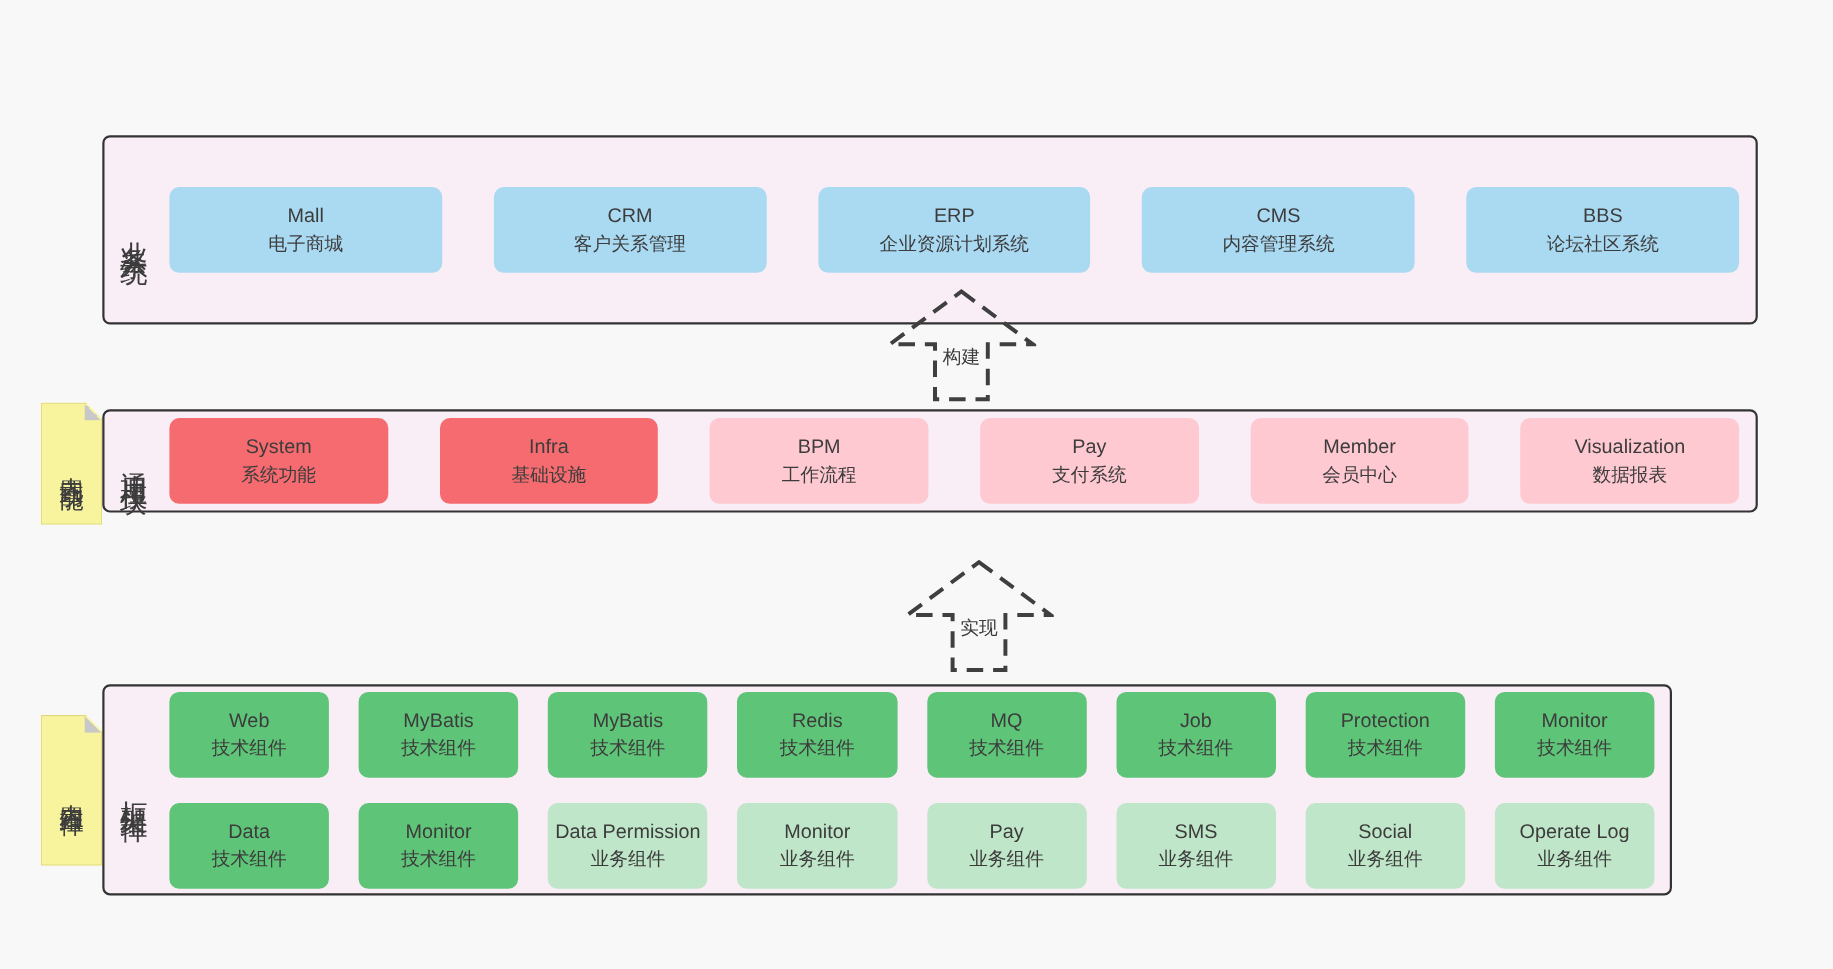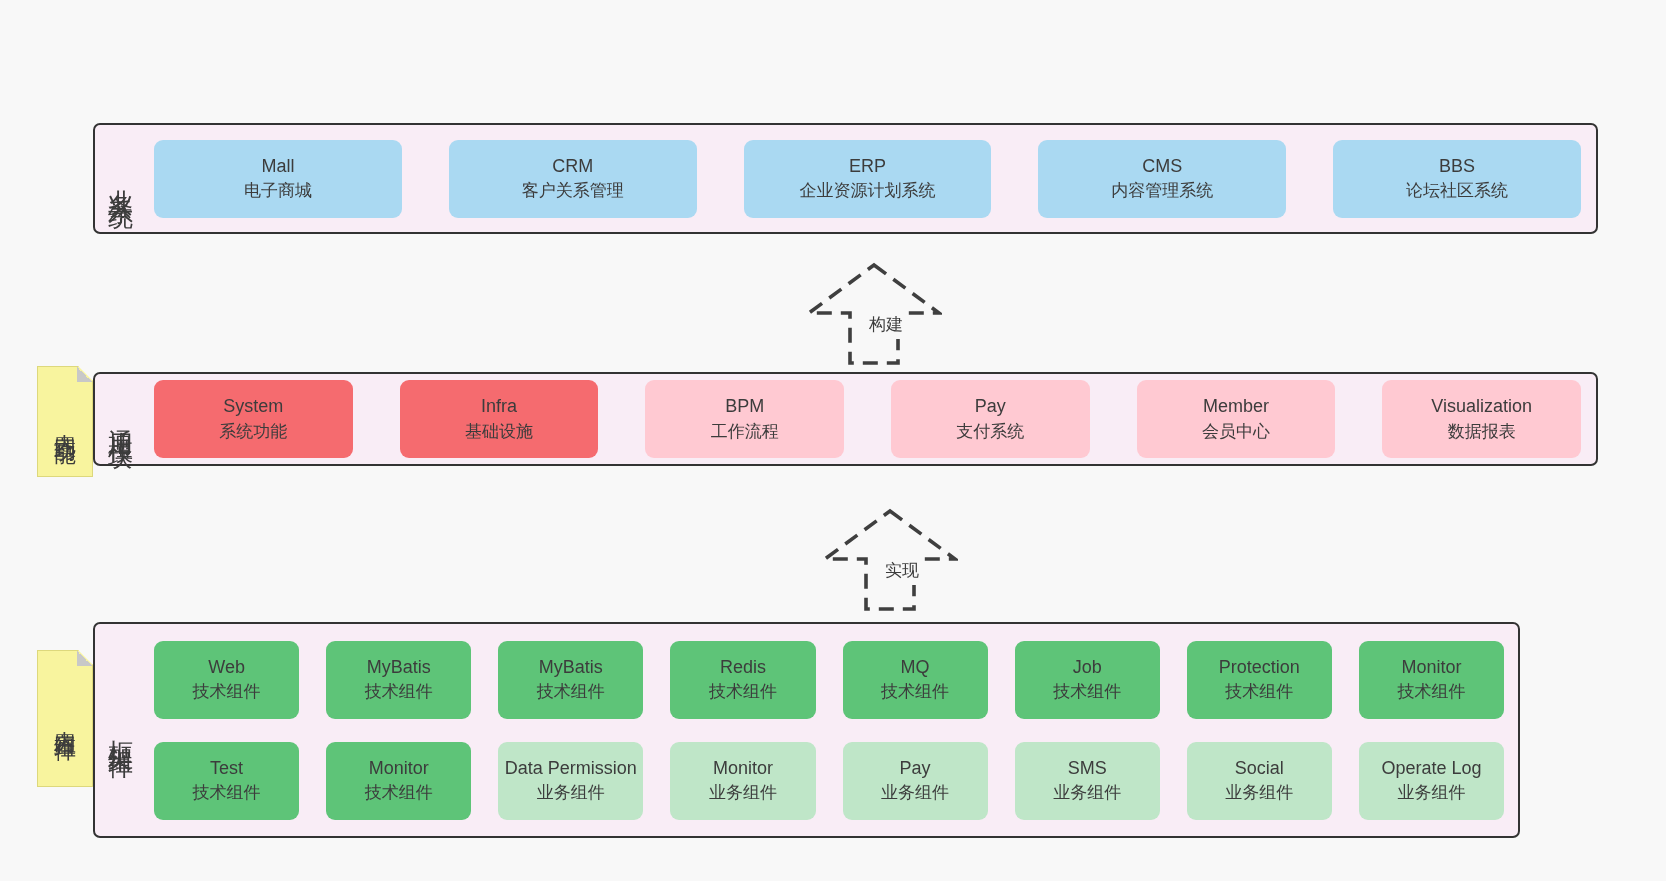--- a/index.html
+++ b/index.html
@@ -14,23 +14,23 @@
     position:relative;width:1666px;height:881px;overflow:hidden;
     background:var(--page-bg);color:var(--text);
     font-family:"Liberation Sans",sans-serif;
   }
   
   .band{
     position:absolute;left:93px;width:1505px;box-sizing:border-box;
     background:var(--band-bg);border:2px solid var(--band-border);
     border-radius:7px;display:flex;align-items:center;
   }
-  .band-business{top:123px;height:111px;}
+  .band-business{top:123px;height:172px;}
   .band-modules{top:372px;height:94px;}
-  .band-components{top:622px;height:216px;width:1427px;}
+  .band-components{top:622px;height:192px;width:1427px;}
   .band-label{
     writing-mode:vertical-rl;text-orientation:upright;
     font-size:25px;letter-spacing:5px;line-height:1;
     margin-left:13px;flex:0 0 auto;color:var(--text);
   }
   .band-row{flex:1;display:flex;gap:47px;padding:0 15px 0 21px;}
   .rows-col{flex:1;display:flex;flex-direction:column;gap:23px;padding:0 14px 0 21px;}
   .rows-col .band-row{flex:none;gap:27px;padding:0;}
   
   .node{
@@ -63,21 +63,21 @@
     background:linear-gradient(225deg,rgba(0,0,0,0) 0 50%,var(--fold) 50% 100%);
   }
   
   .arrow{position:absolute;width:136px;height:104px;}
   .arrow-1{left:806px;top:262px;}
   .arrow-2{left:822px;top:508px;}
   .arrow svg{display:block;}
   .arrow-label{
     position:absolute;left:50%;top:48px;transform:translateX(-50%);
     background:var(--page-bg);padding:3px 3px;font-size:17px;
-    white-space:nowrap;color:var(--text);margin-left:12px;
+    white-space:nowrap;color:var(--text);
   }
 </style>
 </head>
 <body>
 
 <div class="canvas">
 
   <section class="band band-business">
     <div class="band-label">业务系统</div>
     <div class="band-row">
@@ -190,21 +190,21 @@
           <div class="node-title">Protection</div>
           <div class="node-sub">技术组件</div>
         </div>
         <div class="node green">
           <div class="node-title">Monitor</div>
           <div class="node-sub">技术组件</div>
         </div>
       </div>
       <div class="band-row">
         <div class="node green">
-          <div class="node-title">Test</div>
+          <div class="node-title">Data</div>
           <div class="node-sub">技术组件</div>
         </div>
         <div class="node green">
           <div class="node-title">Monitor</div>
           <div class="node-sub">技术组件</div>
         </div>
         <div class="node light-green">
           <div class="node-title">Data Permission</div>
           <div class="node-sub">业务组件</div>
         </div>

